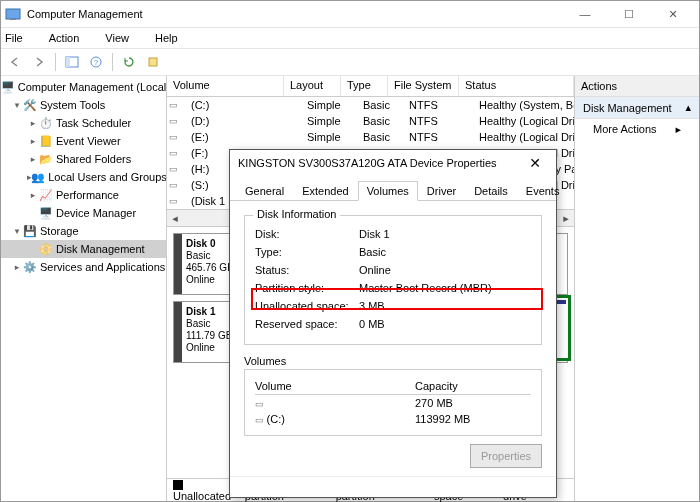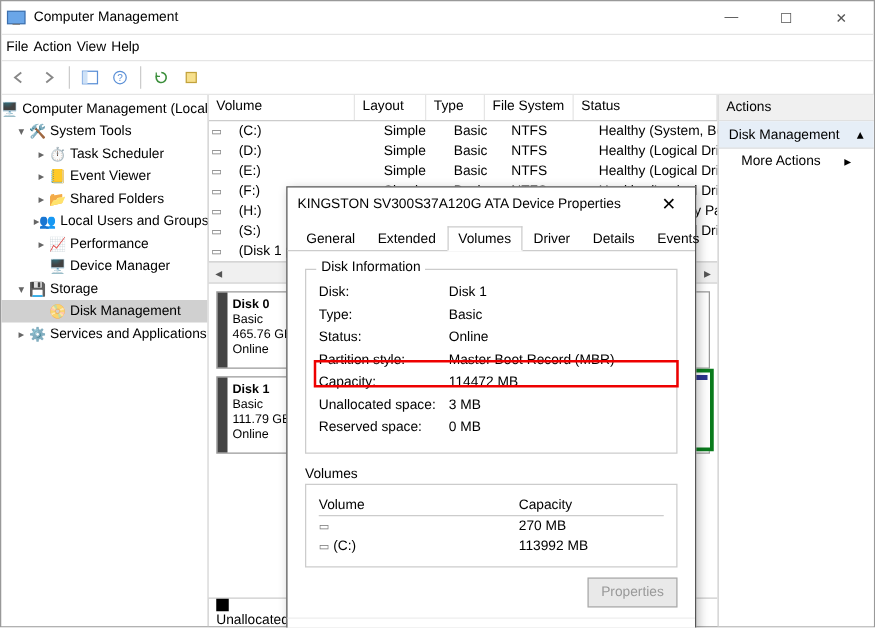--- a/index.html
+++ b/index.html
@@ -2,21 +2,21 @@
 <html><head>
 <meta charset="utf-8">
 <style>
 html,body{margin:0;padding:0;font-family:"Segoe UI",Tahoma,sans-serif;font-size:11px;color:#000;background:#fff;overflow:hidden}
 .window{width:700px;height:502px;border:1px solid #999;box-sizing:border-box;display:flex;flex-direction:column;position:relative}
 .titlebar{height:26px;display:flex;align-items:center;padding:0 4px;border-bottom:1px solid #e5e5e5}
 .titlebar .icon{width:16px;height:16px;margin-right:6px}
 .titlebar .title{flex:1}
 .winbtns{display:flex}
 .winbtns div{width:44px;height:26px;display:flex;align-items:center;justify-content:center;color:#555}
-.menubar{height:20px;display:flex;align-items:center;padding:0 4px;gap:4px}
+.menubar{height:20px;display:flex;align-items:center;padding:0 4px;gap:26px}
 .menubar span{cursor:default}
 .toolbar{height:26px;display:flex;align-items:center;padding:0 4px;gap:4px;border-top:1px solid #e5e5e5;border-bottom:1px solid #e5e5e5}
 .toolbar .tbtn{width:20px;height:20px;display:flex;align-items:center;justify-content:center;color:#555}
 .toolbar .sep{width:1px;height:18px;background:#ccc;margin:0 2px}
 .body{flex:1;display:flex;min-height:0}
 .treepane{width:165px;border-right:1px solid #ccc;overflow:hidden;padding:2px 0}
 .tree .node{display:flex;align-items:center;height:16px;padding:1px 0}
 .tree .twisty{width:12px;text-align:center;color:#666;font-size:9px}
 .tree .ticon{width:14px;height:14px;margin-right:3px;display:flex;align-items:center;justify-content:center}
 .tree .sel{background:#d0d0d0}
@@ -333,24 +333,20 @@
             </div>
             <div class="kv">
               <div class="k">Status:</div>
               <div>Online</div>
             </div>
             <div class="kv">
               <div class="k">Partition style:</div>
               <div>Master Boot Record (MBR)</div>
             </div>
             <div class="kv">
-              <div class="k">Capacity:</div>
-              <div>114472 MB</div>
-            </div>
-            <div class="kv">
               <div class="k">Unallocated space:</div>
               <div>3 MB</div>
             </div>
             <div class="kv">
               <div class="k">Reserved space:</div>
               <div>0 MB</div>
             </div>
           </div>
         <div class="hlbox" style="left:6px;top:72px;width:288px;height:18px"></div>
       </div>

